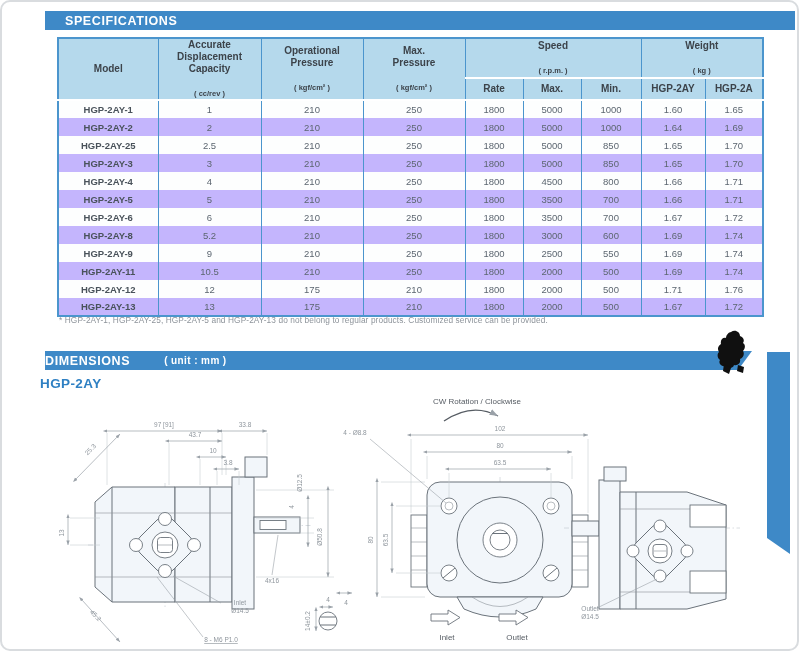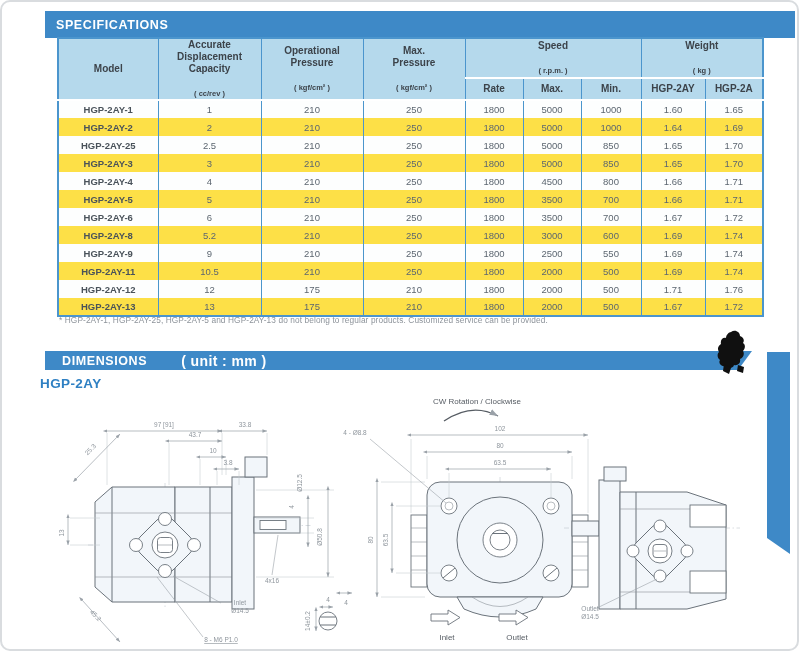--- a/index.html
+++ b/index.html
@@ -2,37 +2,37 @@
 <html><head>
 <meta charset="utf-8">
 <style>
   html,body{margin:0;padding:0;background:#fff;}
   *{box-sizing:border-box;}
   body{font-family:"Liberation Sans",sans-serif;}
   #page{position:relative;width:799px;height:651px;background:#fff;border:2px solid #d9dcdf;border-radius:10px;overflow:hidden;}
 
   
   .banner{position:absolute;background:#3e89c7;color:#fff;display:flex;align-items:center;}
-  #spec-banner{left:43px;top:9px;width:750px;height:27px;padding-left:11px;font-size:12.5px;font-weight:700;letter-spacing:.6px;}
-  #dim-banner{left:43px;top:349px;width:707px;height:19px;padding-left:17px;font-size:12.5px;font-weight:700;letter-spacing:.6px;clip-path:polygon(0 0,100% 0,calc(100% - 14px) 100%,0 100%);}
-  #dim-banner .unit{font-size:14px;font-weight:700;letter-spacing:.4px;margin-left:34px;}
+  #spec-banner{left:43px;top:9px;width:750px;height:19px;padding-left:20px;font-size:12.5px;font-weight:700;letter-spacing:.6px;}
+  #dim-banner{left:43px;top:349px;width:707px;height:19px;font-size:12.5px;font-weight:700;letter-spacing:.6px;clip-path:polygon(0 0,100% 0,calc(100% - 14px) 100%,0 100%);}
+  #dim-banner .unit{font-size:10px;font-weight:700;letter-spacing:.4px;margin-left:34px;}
   #right-bar{position:absolute;left:765px;top:350px;width:23px;height:202px;background:#3e89c7;clip-path:polygon(0 0,100% 0,100% 100%,0 calc(100% - 16px));}
   #black-mark{position:absolute;left:710px;top:328px;width:42px;height:46px;}
 
   
   #spec-table{position:absolute;left:55px;top:35px;width:705px;border-collapse:collapse;table-layout:fixed;}
   #spec-table th,#spec-table td{border-right:1.5px solid #4b95cd;border-left:1.5px solid #4b95cd;padding:0;text-align:center;vertical-align:middle;}
   #spec-table{border:2px solid #4b95cd;}
   #spec-table thead th{background:#b5d9ec;color:#3c434a;font-size:10px;font-weight:700;line-height:1.18;border-bottom:2px solid #fff;}
   #spec-table thead tr.h1 th{height:32px;}
   #spec-table thead tr.h2 th{height:22px;}
   .h-unit{font-size:7.5px;font-weight:700;margin-top:16px;text-align:center;}
   .pre{white-space:pre-line;}
   #spec-table tbody td{height:18px;font-size:9.5px;color:#5c6670;background:#fdfefe;}
-  #spec-table tbody tr.alt td{background:#fde047;}
+  #spec-table tbody tr.alt td{background:#c4b5fd;}
   #spec-table tbody td.model{font-weight:700;color:#49525a;margin-left:48px;}
 
   #footnote{position:absolute;left:57px;top:313px;font-size:8.3px;color:#8d939a;letter-spacing:.1px;}
   #series-label{position:absolute;left:38px;top:374px;font-size:13.5px;font-weight:700;color:#2f80c3;letter-spacing:.4px;}
 
   
   #drawings{position:absolute;left:38px;top:385px;}
   .ol{stroke:#6b737b;stroke-width:1;fill:none;}
   .fillb{fill:#f2f6fa;stroke:#6b737b;stroke-width:1;}
   .fillw{fill:#ffffff;stroke:#6b737b;stroke-width:.9;}

